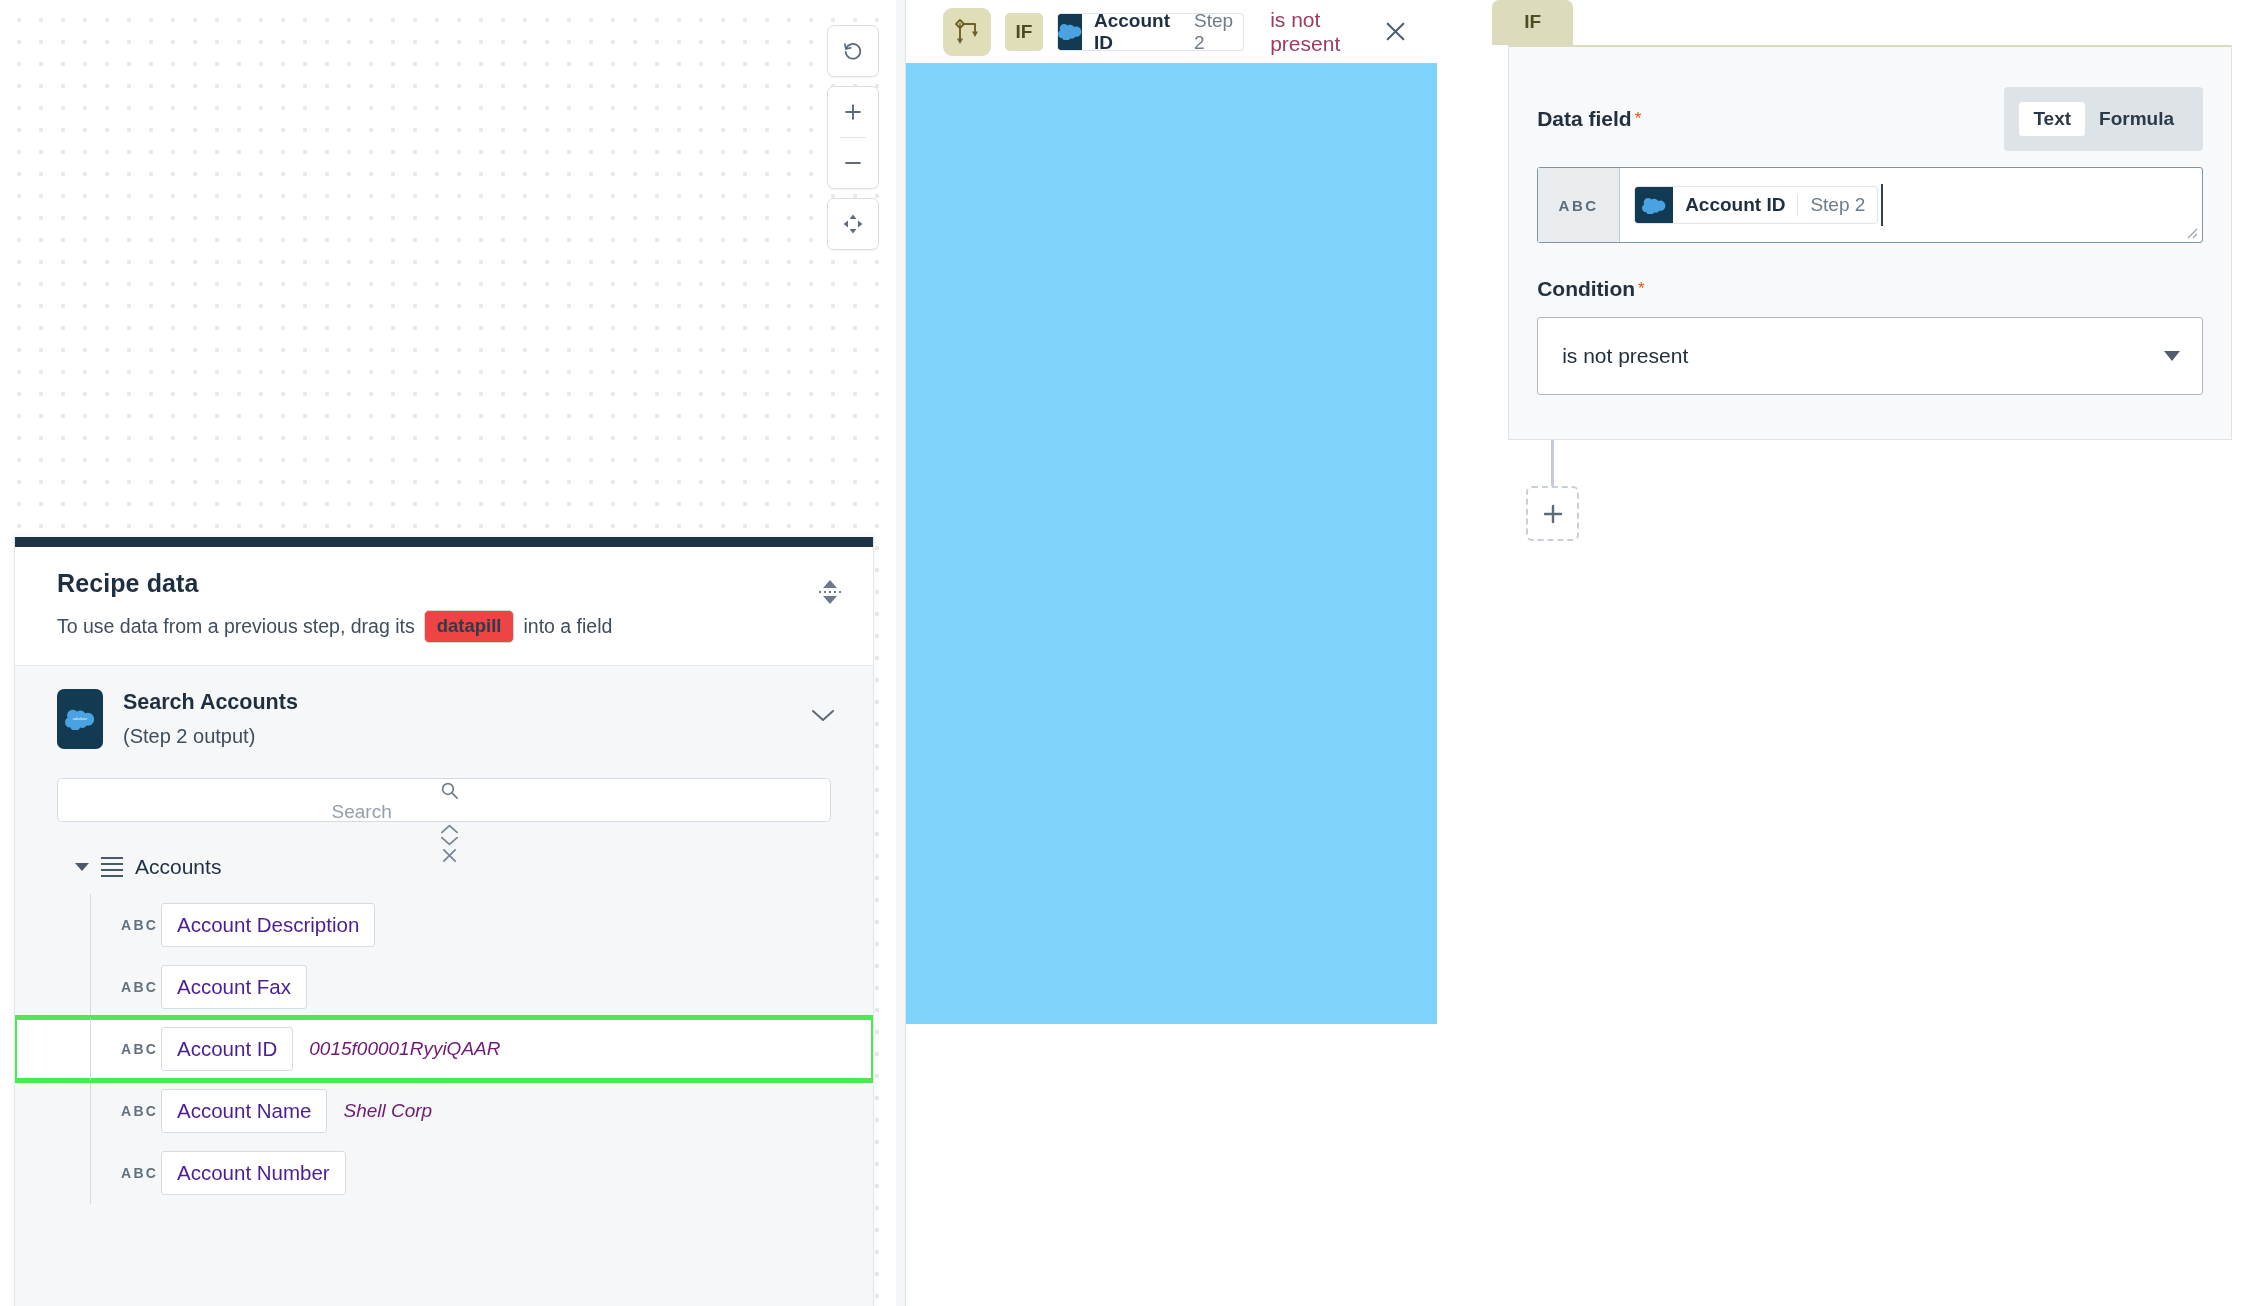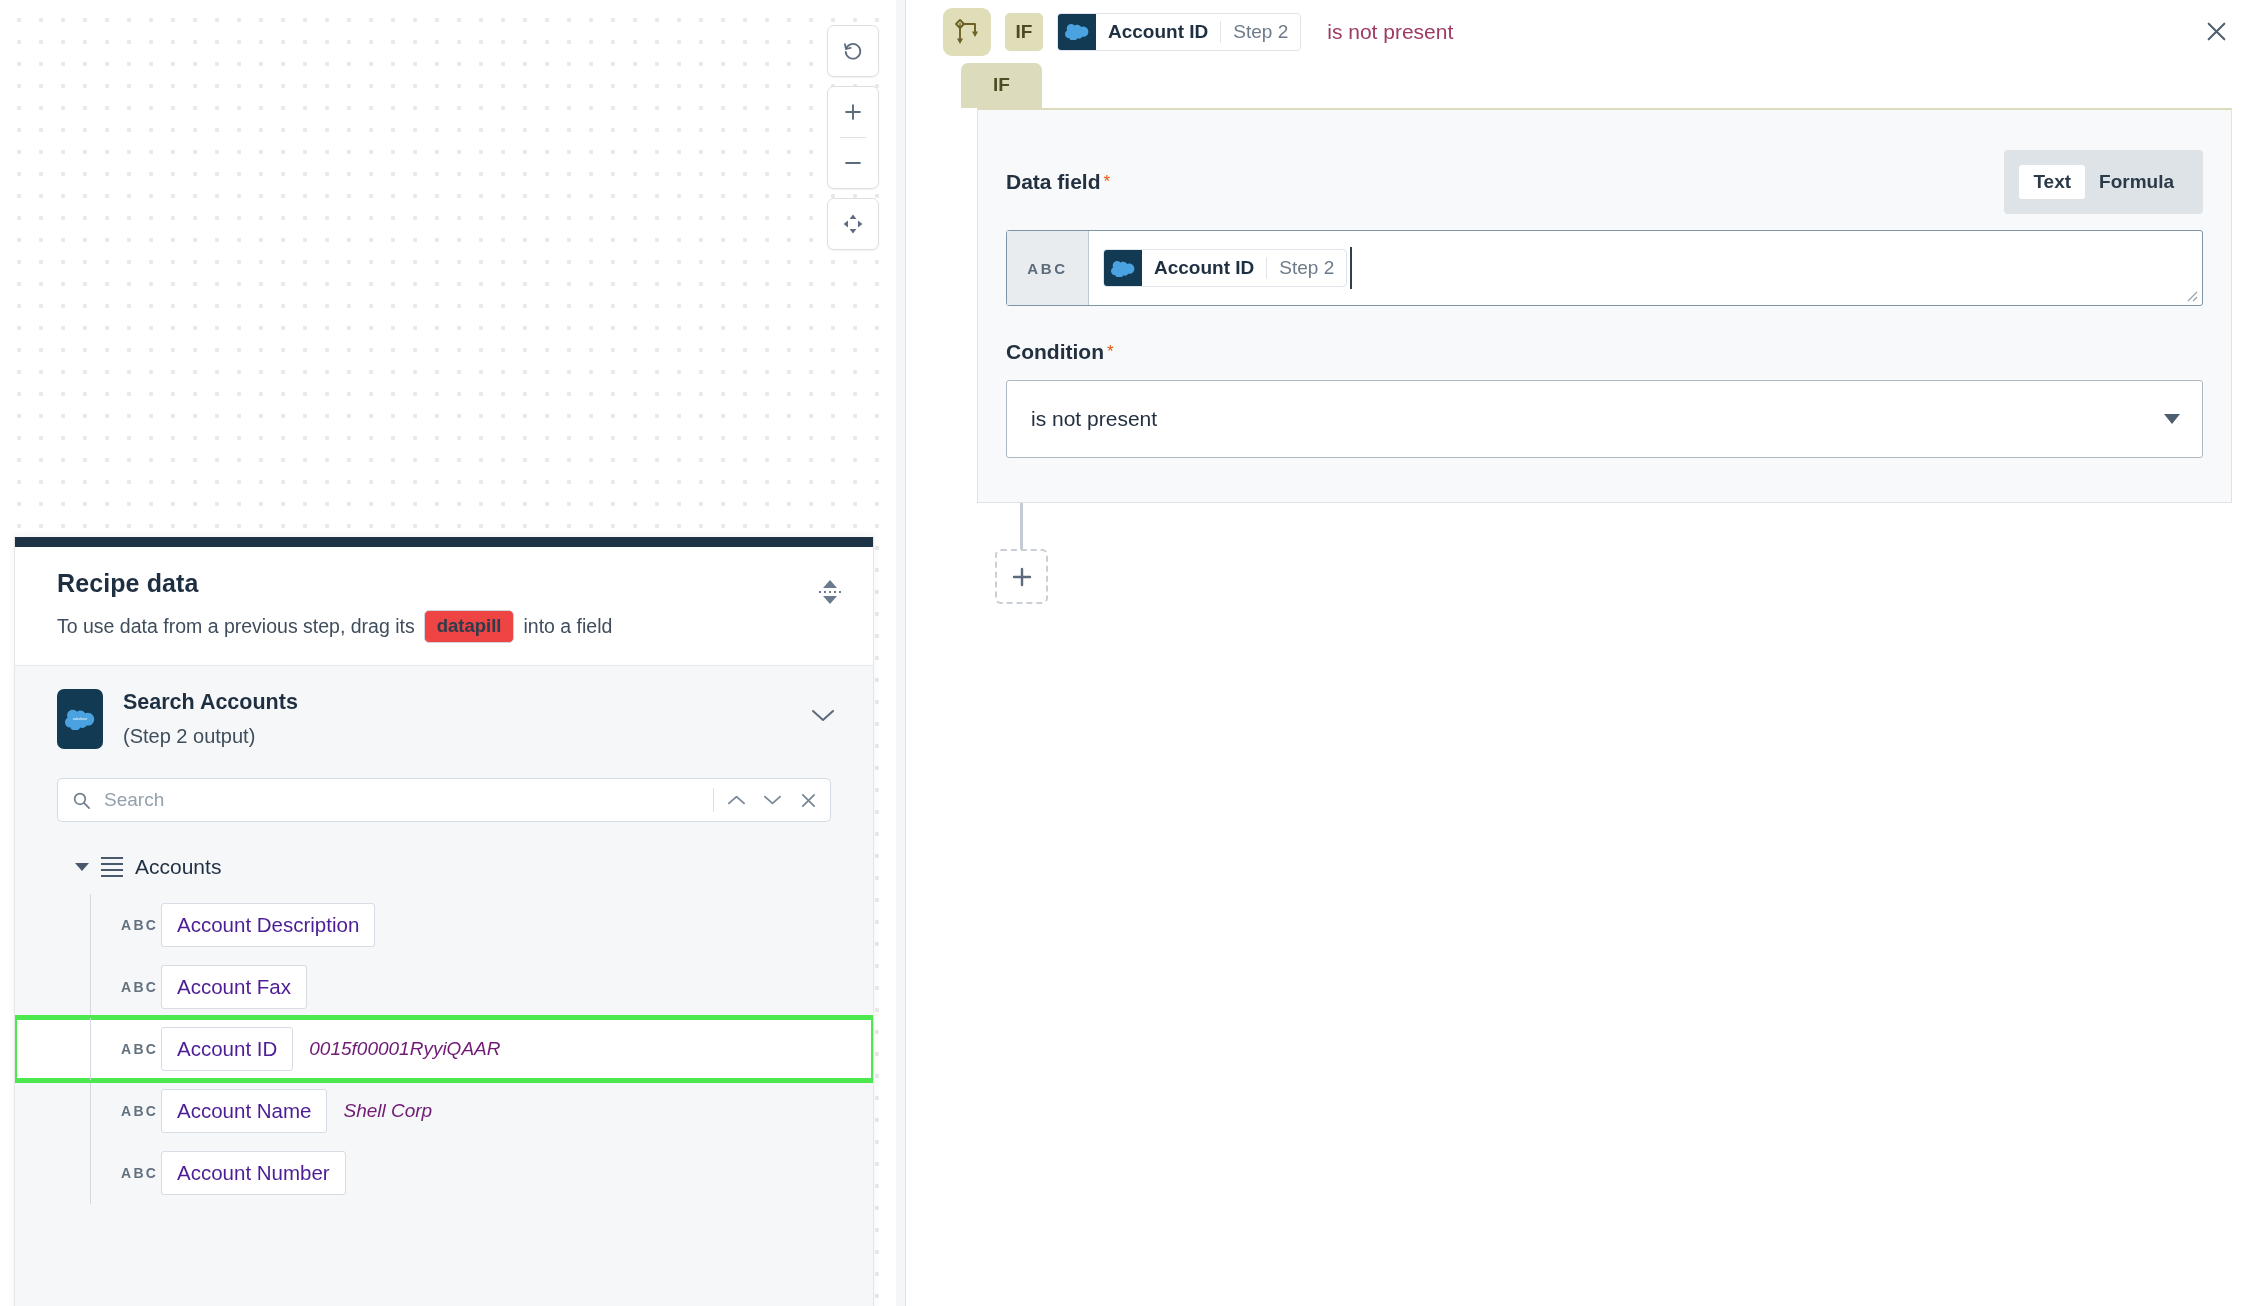--- a/index.html
+++ b/index.html
@@ -95,21 +95,21 @@
     display: flex; align-items: center; justify-content: center; flex: 0 0 46px;
   }
   .step-text { line-height: 1.35; }
   .step-name { font-size: 21.5px; font-weight: 700; color: #1f2f42; }
   .step-out { font-size: 20px; color: #3f4d5c; margin-top: 6px; }
   .step-chev { position: absolute; right: 38px; top: 50%; transform: translateY(-50%); cursor: pointer; color: #5b6a7b; }
 
   .search-wrap {
     margin: 10px 42px 0 42px; height: 44px;
     background: #fff; border: 1px solid #d5dbe2; border-radius: 5px;
-    display: flex; align-items: center; padding: 0 4px 0 14px;
+    display: flex; align-items: center; padding: 0 4px 0 14px; flex-direction: column;
   }
   .search-icon { flex: 0 0 22px; color: #6f7d8c; display: flex; align-items: center; }
   .search-input {
     flex: 1; border: 0; outline: none; font-size: 19px; color: #33414f;
     font-family: "Liberation Sans", sans-serif; padding-left: 10px; background: transparent;
   }
   .search-input::placeholder { color: #93a0ad; }
   .search-sep { width: 1px; height: 24px; background: #dde2e8; margin: 0 4px; }
   .srch-btn {
     width: 36px; height: 38px; display: flex; align-items: center; justify-content: center;
@@ -151,22 +151,22 @@
   .pill-sample {
     margin-left: 16px; font-size: 19px; font-style: italic; color: #701a75; white-space: nowrap;
   }
   .tree-row.highlight {
     outline: 5px solid #4ce850; outline-offset: -2px;
     background: #fff; z-index: 3;
   }
 
   
   .detail {
-    flex: 1; height: 1024px; background: #a3a3a3;
-    display: flex; flex-direction: column; position: relative;
+    flex: 1; height: 1024px; background: #7dd3fc;
+    display: flex; position: relative;
   }
   .detail-header {
     height: 63px; flex: 0 0 63px; display: flex; align-items: center;
     padding: 0 26px 0 37px; gap: 14px; background: #fff;
   }
   .branch-icon-box {
     width: 48px; height: 48px; border-radius: 9px; background: #e0ddb9;
     display: flex; align-items: center; justify-content: center; flex: 0 0 48px;
   }
   .if-badge {

